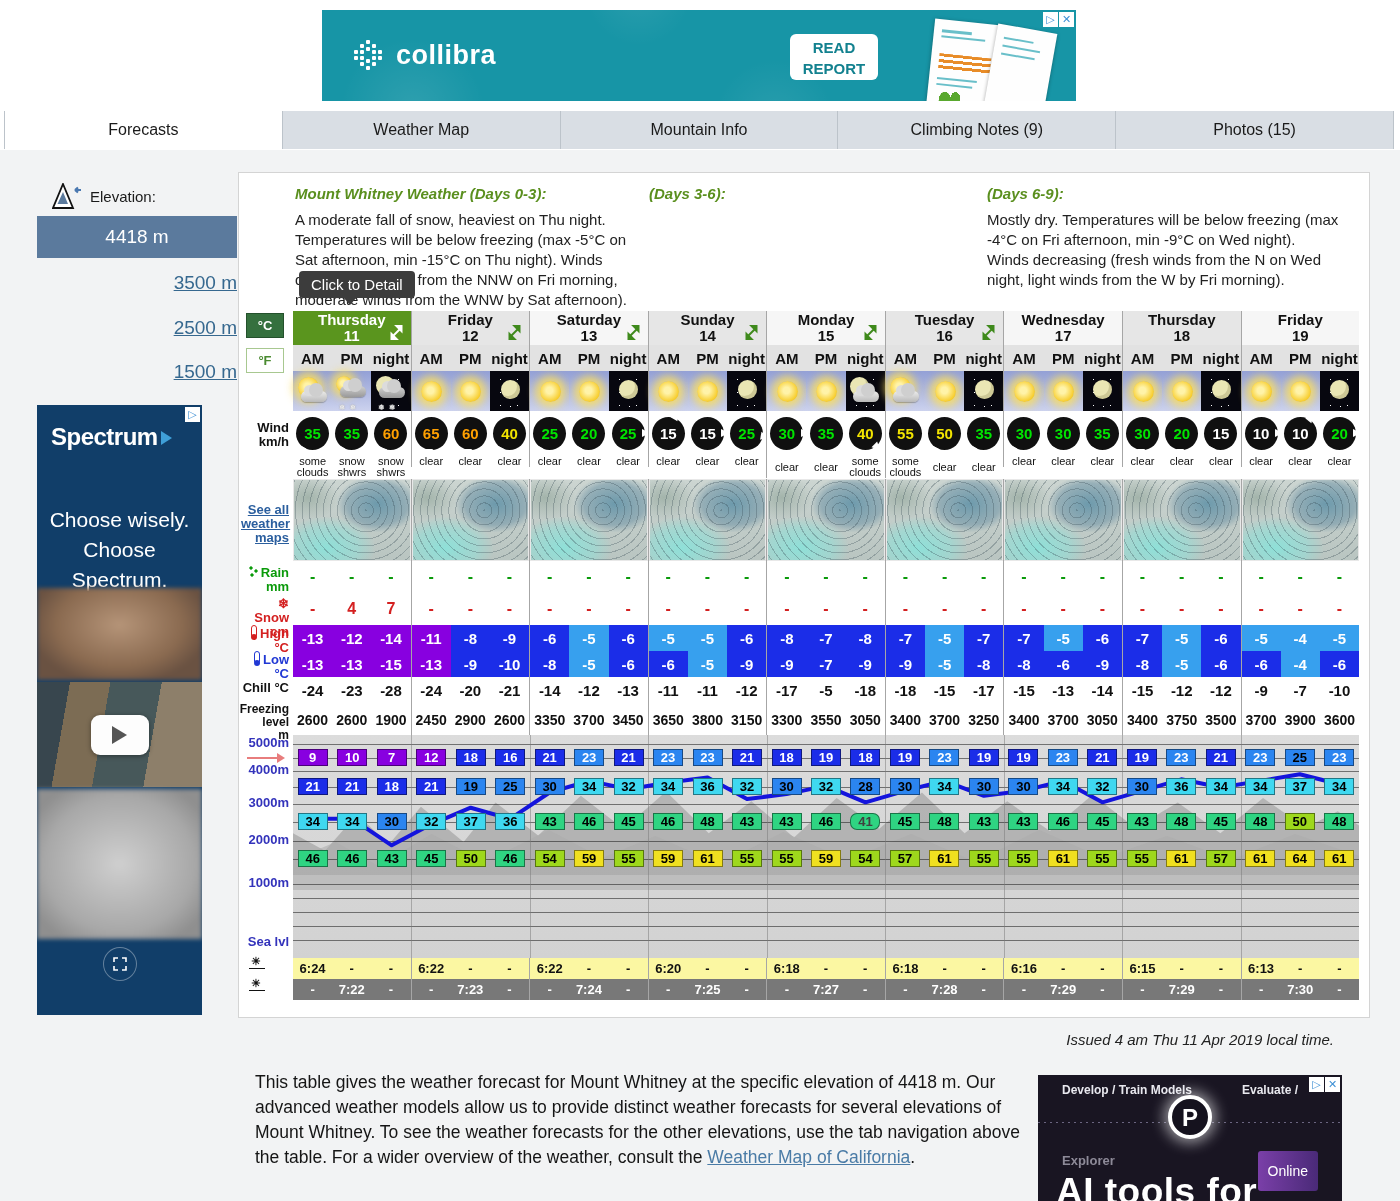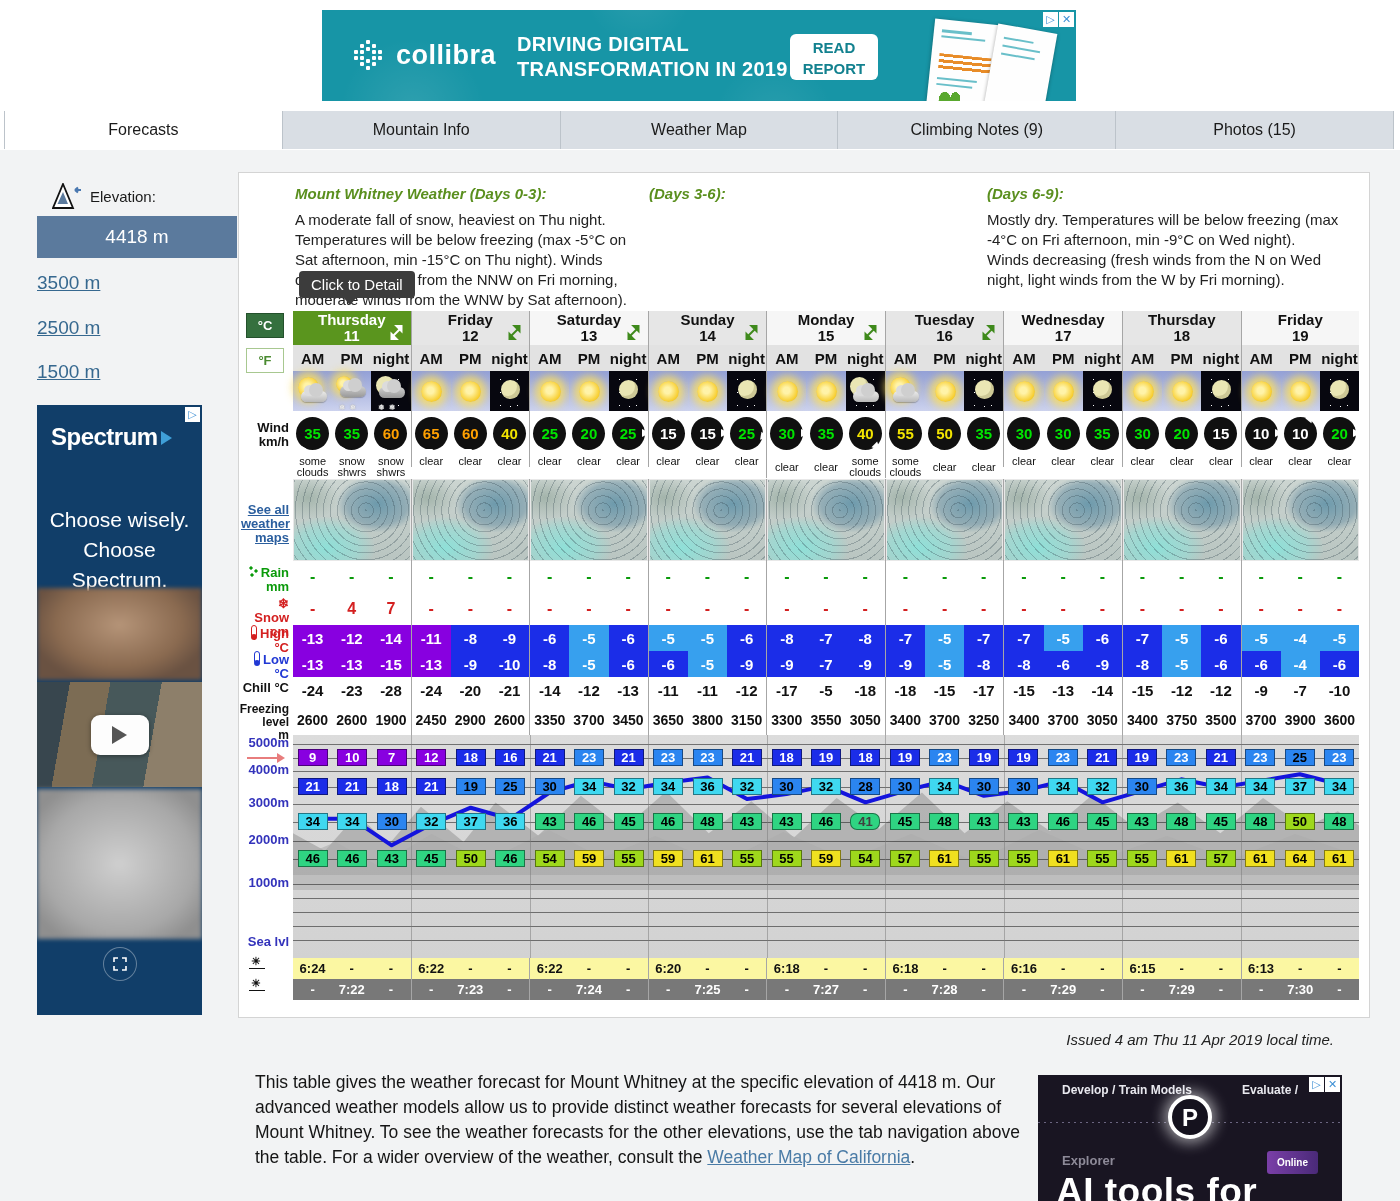--- a/index.html
+++ b/index.html
@@ -37,21 +37,21 @@
   .tabbar { left:4px; top:111px; width:1390px; height:38px; display:flex; }
   .tab { flex:1; background:#d9dee4; border-right:1px solid #bcc3ca; font-size:16px; color:#1a1a1a;
       display:flex; align-items:center; justify-content:center; cursor:pointer; }
   .tab:first-child { border-left:1px solid #bcc3ca; }
   .tab.active { background:#fff; }
 
   
   .elev-head { left:52px; top:183px; display:flex; align-items:center; gap:8px; font-size:15px; color:#1a1a1a; }
   .elev-sel { left:37px; top:216px; width:200px; height:42px; background:#5b7a9d; color:#fff; font-size:19px;
       display:flex; align-items:center; justify-content:center; cursor:pointer; }
-  .elev-link { width:200px; left:37px; text-align:left; font-size:19px; }
+  .elev-link { width:200px; left:37px; text-align:right; font-size:19px; }
   .elev-link a { color:#36688f; text-decoration:underline; cursor:pointer; }
 
   
   .sp-ad { left:37px; top:405px; width:165px; height:610px; background:#113e69; overflow:hidden; }
   .sp-logo { position:absolute; left:14px; top:18px; color:#fff; font-weight:bold; font-size:24px; letter-spacing:-.5px; }
   .sp-tri { display:inline-block; width:0; height:0; border-top:7px solid transparent; border-bottom:7px solid transparent; border-left:11px solid #3f9fd8; margin-left:3px; }
   .sp-msg { position:absolute; left:0; top:100px; width:100%; text-align:center; color:#fff; font-size:21px; line-height:30px; }
   .sp-f1 { position:absolute; left:0; top:183px; width:165px; height:92px;
       background:radial-gradient(90px 60px at 50% 40%, #b59478, #8a6a50 70%, #6a5242); filter:blur(2px); }
   .sp-vid { position:absolute; left:0; top:277px; width:165px; height:105px;
@@ -184,21 +184,21 @@
   
   .bot-ad { left:1038px; top:1075px; width:304px; height:126px; background:#191522; overflow:hidden; color:#fff; }
   .bot-nav { position:absolute; top:8px; font-weight:bold; font-size:12px; color:#e8e8ee; }
   .bot-dots { position:absolute; left:0; top:47px; width:100%; height:1px;
       background:repeating-linear-gradient(90deg, #6a6580 0 2px, transparent 2px 6px); }
   .bot-logo { position:absolute; left:50%; top:20px; transform:translateX(-50%); width:44px; height:44px; border-radius:50%;
       border:4px solid #fff; box-shadow:0 0 14px 4px rgba(255,255,255,.55); background:#15121e; color:#fff; font-weight:bold;
       font-size:24px; text-align:center; line-height:38px; }
   .bot-expl { position:absolute; left:24px; top:78px; color:#8d8a98; font-weight:bold; font-size:13px; }
   .bot-badge { position:absolute; right:24px; top:76px; background:linear-gradient(90deg,#7a3fa8,#4a2a78); color:#fff;
-      font-size:10px; font-weight:bold; padding:6px 10px; border-radius:3px; }
+      font-size:14px; font-weight:normal; padding:12px 10px; border-radius:3px; }
   .bot-head { position:absolute; left:18px; top:96px; font-weight:bold; font-size:37px; letter-spacing:.5px; }
   .bot-ad .adchoice { position:absolute; right:2px; top:2px; }
 
   .srise-ic { position:relative; display:inline-block; width:16px; height:12px; }
   .srise-ic:before { content:"\2600"; position:absolute; left:2px; top:-3px; font-size:11px; color:#111; }
   .srise-ic:after { content:""; position:absolute; left:0; bottom:0; width:16px; border-bottom:1.5px solid #111; }
 </style>
 </head>
 <body>
 
@@ -222,24 +222,20 @@
         <rect x="20" y="6" width="4" height="4" rx="1"></rect>
             <rect x="20" y="12" width="4" height="4" rx="1"></rect>
             <rect x="20" y="18" width="4" height="4" rx="1"></rect>
             <rect x="20" y="24" width="4" height="4" rx="1"></rect>
         <rect x="26" y="12" width="4" height="4" rx="1"></rect>
             <rect x="26" y="18" width="4" height="4" rx="1"></rect>
           </g>
       </svg>
       <span class="word">collibra</span>
     </div>
-    <div class="abs ad-headline">
-      <div>DRIVING DIGITAL</div>
-        <div>TRANSFORMATION IN 2019</div>
-    </div>
     <div class="abs ad-cta">
       <div>READ</div>
         <div>REPORT</div>
     </div>
     <div class="abs report-pg rp1">
       <div class="rp-line" style="top:10px;width:30px"></div>
         <div class="rp-line" style="top:16px;width:44px;height:2px"></div>
       <div class="rp-title"></div>
         <div class="rp-line" style="top:58px;width:40px;height:2px"></div>
       <div class="rp-line" style="top:64px;width:36px;height:2px"></div>
@@ -251,22 +247,22 @@
       <div class="rp-line" style="top:28px;width:34px;height:2px"></div>
     </div>
     <div class="adchoice">
         <span>▷</span>
         <span>✕</span>
       </div>
   </div>
 
   <div class="abs tabbar" id="tabbar">
       <div class="tab active">Forecasts</div>
+      <div class="tab">Weather Map</div>
       <div class="tab">Mountain Info</div>
-      <div class="tab">Weather Map</div>
       <div class="tab">Climbing Notes (9)</div>
       <div class="tab">Photos (15)</div>
     </div>
 
   <div class="abs elev-head">
     <svg width="30" height="26" viewBox="0 0 30 26">
       <polygon points="11,1 21,25 1,25" fill="#fff" stroke="#111" stroke-width="1.8"></polygon>
       <polygon points="11,9 16,21 5.5,21" fill="#5b7a9d"></polygon>
       <path d="M29 7 L23 7 M23 7 L26 4.5 M23 7 L26 9.5" stroke="#4a78b0" stroke-width="2.2" fill="none"></path>
     </svg>

